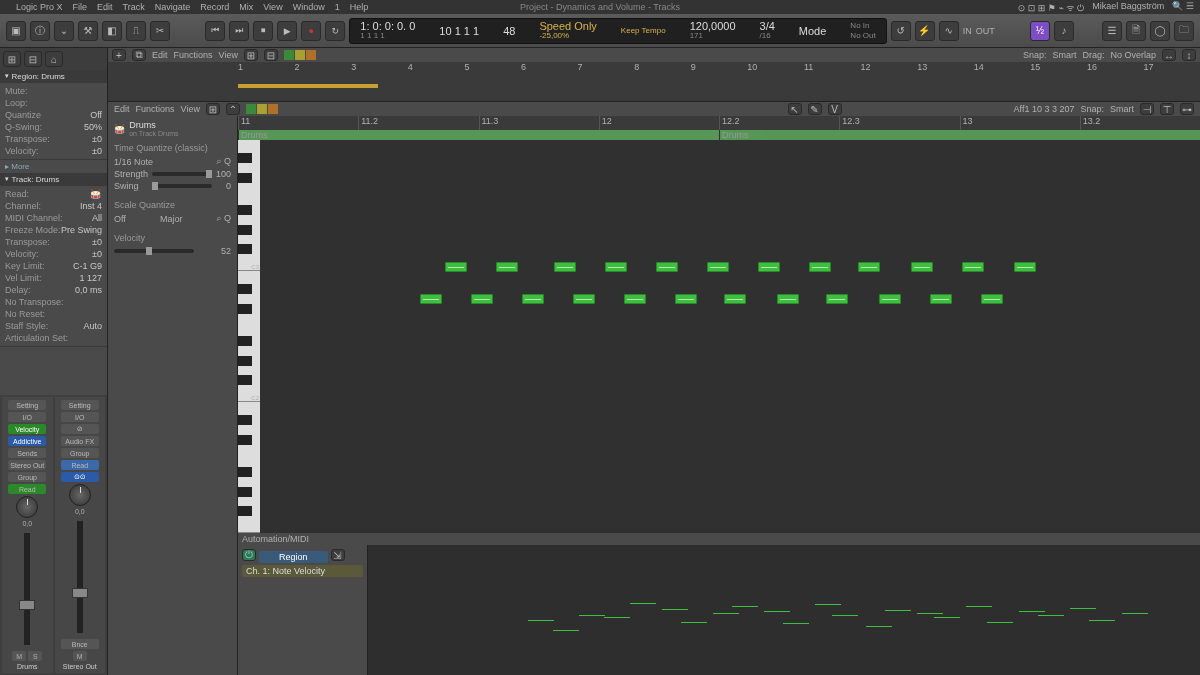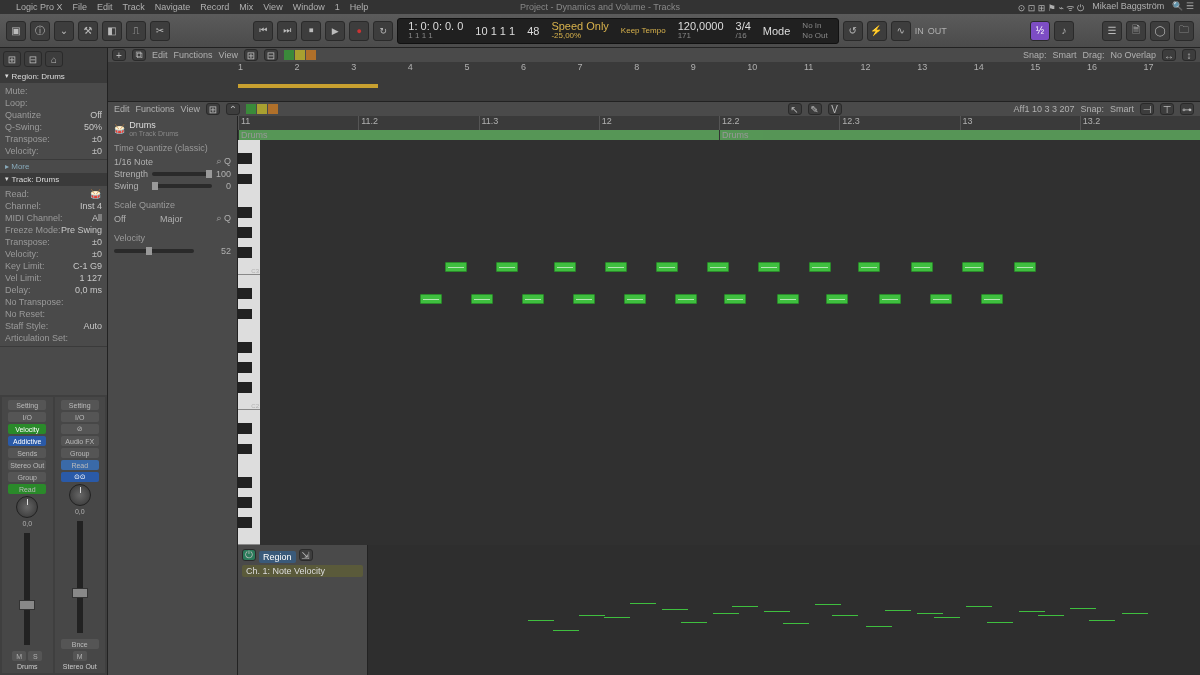--- a/index.html
+++ b/index.html
@@ -4,21 +4,21 @@
 <style>
 * { margin: 0; padding: 0; box-sizing: border-box; font-family: -apple-system, "Helvetica Neue", Arial, sans-serif; font-size: 9px; color: #b0b0b0; user-select: none; }
 body { background: #363636; width: 1200px; height: 675px; overflow: hidden; }
 .menubar { height: 14px; background: #333; display: flex; align-items: center; padding: 0 6px; gap: 10px; font-size: 9px; color: #ccc; }
 .menubar .apple { font-size: 10px; }
 .menubar .right { margin-left: auto; display: flex; gap: 8px; }
 .proj-title { position: absolute; left: 50%; transform: translateX(-50%); color: #888; font-size: 9px; }
 .toolbar { height: 34px; background: linear-gradient(#5b5b5b,#4b4b4b); display: flex; align-items: center; padding: 0 6px; gap: 4px; border-bottom: 1px solid #222; }
 .tbtn { width: 20px; height: 20px; background: #3d3d3d; border: 1px solid #2a2a2a; border-radius: 3px; display: inline-flex; align-items: center; justify-content: center; font-size: 10px; color: #bbb; }
 .tbtn.purple { background: #7d4dc4; color: #fff; }
-.transport-lcd { background: #202020; border: 1px solid #111; border-radius: 3px; height: 26px; display: flex; align-items: center; padding: 0 10px; gap: 12px; font-family: "Menlo", monospace; font-size: 9px; }
+.transport-lcd { background: #202020; border: 1px solid #111; border-radius: 3px; height: 26px; display: flex; align-items: center; padding: 0 10px; gap: 24px; font-family: "Menlo", monospace; font-size: 9px; }
 .lcd-col { display: flex; flex-direction: column; line-height: 10px; }
 .lcd-col .big { font-size: 11px; color: #ddd; }
 .lcd-col .sm { font-size: 8px; color: #888; }
 .lcd-yellow { color: #d8b24c !important; }
 .play-icons { display: flex; gap: 4px; }
 .play-icons .tbtn { font-size: 9px; }
 .rec { color: #c33; }
 .main { display: flex; height: calc(100% - 48px); }
 .inspector { width: 108px; background: #4a4a4a; border-right: 1px solid #222; display: flex; flex-direction: column; }
 .insp-header { background: #3d3d3d; display: flex; padding: 3px; gap: 3px; }
@@ -73,21 +73,21 @@
 .keys { width: 22px; background: #ddd; display: flex; flex-direction: column; }
 .keys .octave { flex: 1; background: linear-gradient(#ddd 0%, #ddd 100%); border-bottom: 1px solid #888; position: relative; font-size: 6px; color: #333; }
 .keys .octave .black { position: absolute; left: 0; width: 14px; height: 8%; background: #222; }
 .keys .octave .lbl { position: absolute; right: 1px; bottom: 0; font-size: 6px; }
 .grid { flex: 1; background: #303030; position: relative; }
 .note { position: absolute; background: #3fbf3f; border: 1px solid #2a8a2a; border-radius: 1px; height: 10px; }
 .note .vel { position: absolute; top: 4px; left: 2px; right: 2px; height: 1px; background: #fff; opacity: 0.6; }
 .auto-header { height: 12px; display: flex; align-items: center; padding: 0 4px; gap: 6px; font-size: 8px; background: #4a4a4a; }
 .auto-body { height: 130px; background: #2e2e2e; display: flex; }
 .auto-left { width: 130px; background: #4a4a4a; padding: 4px; border-right: 1px solid #222; }
-.auto-left .sel { background: #3a5a7a; padding: 1px 4px; border-radius: 2px; margin-top: 2px; color: #fff; }
+.auto-left .sel { background: #3a5a7a; padding: 1px 20px; border-radius: 2px; margin-top: 2px; color: #fff; }
 .auto-left .sel2 { background: #5a5a3a; padding: 1px 4px; border-radius: 2px; margin-top: 2px; color: #ddd; }
 .auto-grid { flex: 1; position: relative; }
 .vel-line { position: absolute; height: 1px; border-top: 1px solid #3fbf3f; }
 .sep { flex: 1; }
 .colbtns { display: flex; gap: 1px; }
 .colbtns .cb { width: 10px; height: 10px; }
 .cb.g { background: #3a8a3a; } .cb.y { background: #a8a030; } .cb.o { background: #b0702a; }
 </style>
 </head>
 <body>
@@ -546,20 +546,23 @@
               <div class="note" style="left: 619.011px; top: 154px; width: 22px;">
                 <div class="vel"></div>
               </div>
               <div class="note" style="left: 670px; top: 154px; width: 22px;">
                 <div class="vel"></div>
               </div>
               <div class="note" style="left: 720.989px; top: 154px; width: 22px;">
                 <div class="vel"></div>
               </div>
             </div>
+      </div>
+      <div class="auto-header">
+        <span>Automation/MIDI</span>
       </div>
       <div class="auto-body">
         <div class="auto-left">
           <div style="display:flex;gap:3px">
                 <span class="tbtn" style="width:14px;height:12px;background:#2a7a5a">⏻</span>
           <div class="sel">Region</div>
           <span class="tbtn" style="width:14px;height:12px">⇲</span>
               </div>
           <div class="sel2">Ch. 1: Note Velocity</div>
         </div>

